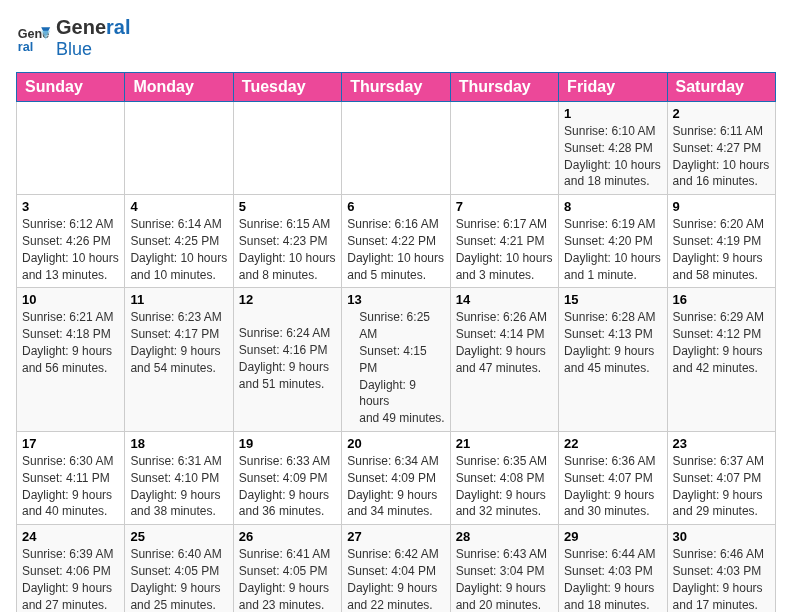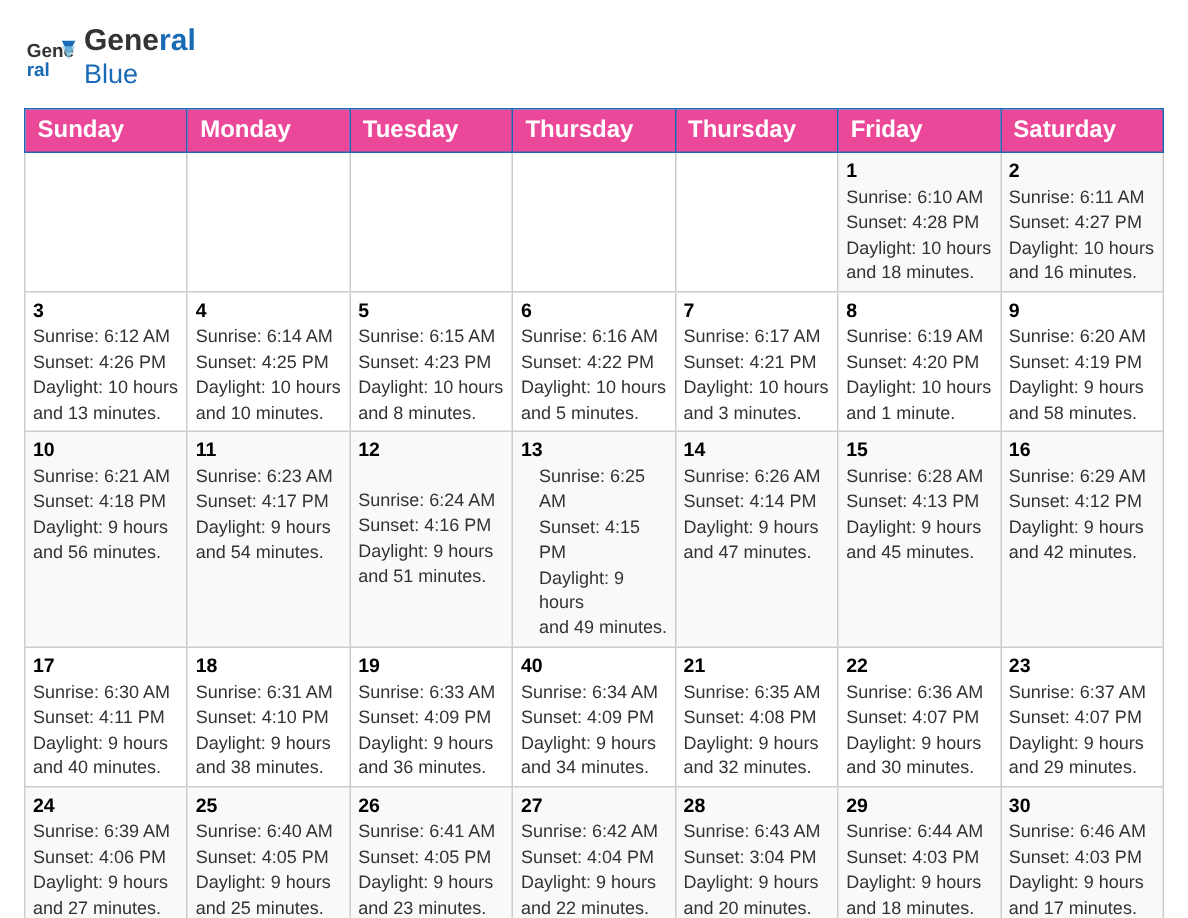--- a/index.html
+++ b/index.html
@@ -250,21 +250,21 @@
 and 38 minutes.</div>
         </td>
         <td>
           <span class="day-num">19</span>
           <div class="day-info" style="white-space: pre-line;">Sunrise: 6:33 AM
 Sunset: 4:09 PM
 Daylight: 9 hours
 and 36 minutes.</div>
         </td>
         <td>
-          <span class="day-num">40</span>
+          <span class="day-num">20</span>
           <div class="day-info" style="white-space: pre-line;">Sunrise: 6:34 AM
 Sunset: 4:09 PM
 Daylight: 9 hours
 and 34 minutes.</div>
         </td>
         <td>
           <span class="day-num">21</span>
           <div class="day-info" style="white-space: pre-line;">Sunrise: 6:35 AM
 Sunset: 4:08 PM
 Daylight: 9 hours

